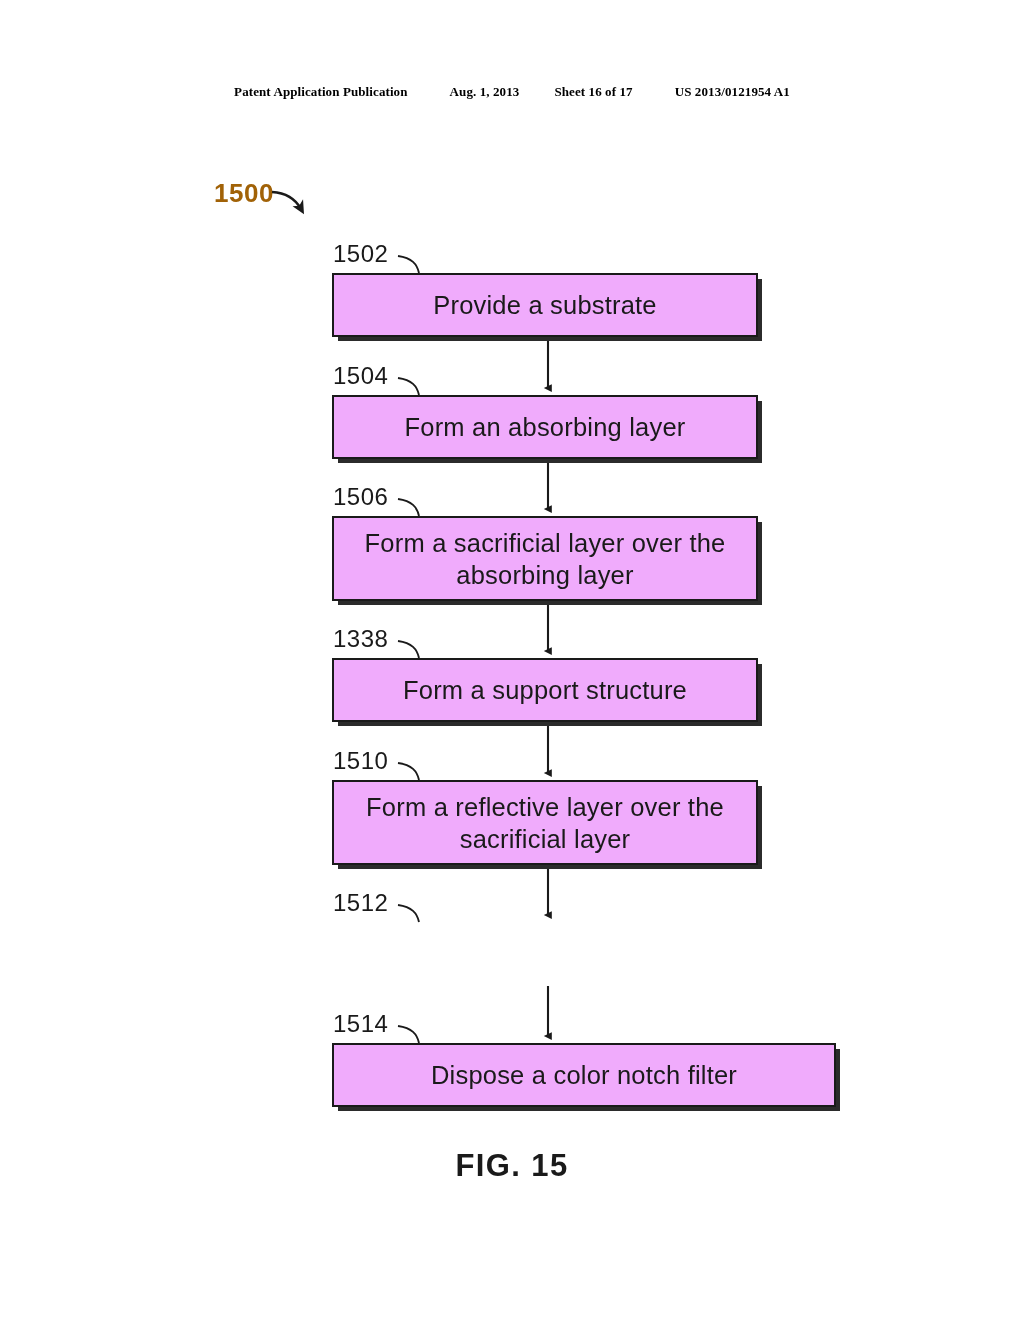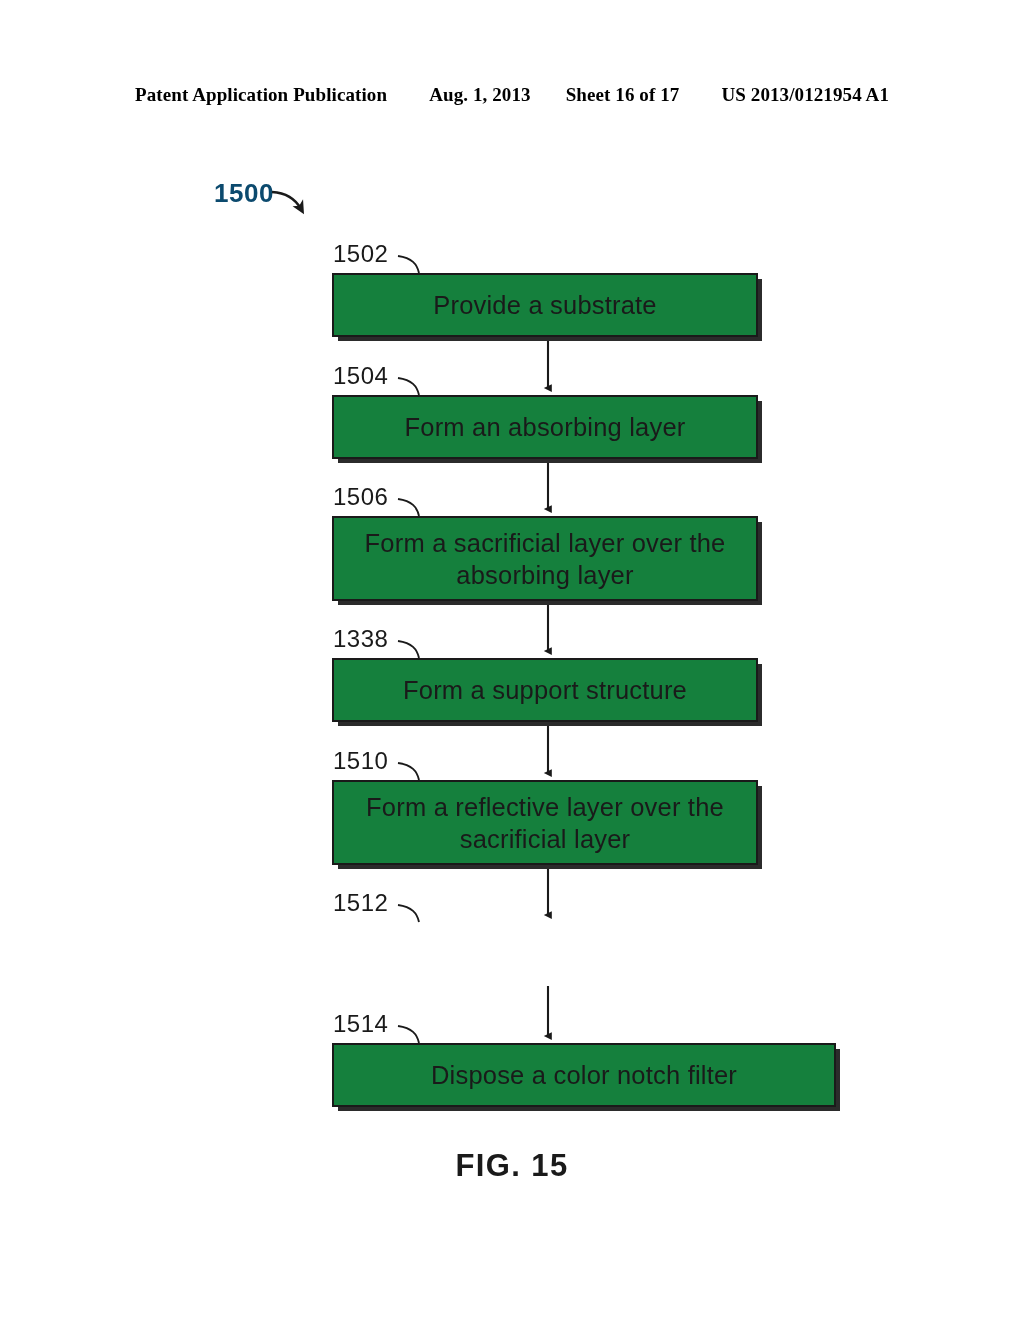--- a/index.html
+++ b/index.html
@@ -21,21 +21,21 @@
   .sheet-header {
     position: absolute;
     left: 0;
     top: 84px;
     width: 1024px;
     display: flex;
     justify-content: center;
     align-items: baseline;
     font-family: "Liberation Serif", serif;
     font-weight: bold;
-    font-size: 19px;
+    font-size: 13px;
     letter-spacing: 0.1px;
     white-space: nowrap;
   }
   .sheet-header .hdr-pub      { margin-right: 42px; }
   .sheet-header .hdr-date     { margin-right: 35px; }
   .sheet-header .hdr-sheet    { margin-right: 42px; }
   .sheet-header .hdr-patno    { }
 
   
   #figure-canvas {
@@ -52,21 +52,21 @@
     width: 1024px;
     height: 1320px;
     overflow: visible;
   }
 
   
   .flow-box {
     position: absolute;
     box-sizing: border-box;
     border: 2.2px solid #1a1a1a;
-    background: #15803d;
+    background: #f0abfc;
     box-shadow: 5px 5px 0 -1px #2b2b2b;
     display: flex;
     align-items: center;
     justify-content: center;
     text-align: center;
   }
   .flow-box .box-label {
     font-family: "Liberation Sans", sans-serif;
     font-size: 25.5px;
     line-height: 32px;
@@ -102,21 +102,21 @@
 
   
   .flow-id {
     position: absolute;
     left: 214px;
     top: 178px;
     font-family: "Liberation Sans", sans-serif;
     font-weight: bold;
     font-size: 26px;
     letter-spacing: 0.5px;
-    color: #0c4a6e;
+    color: #a16207;
   }
 </style>
 </head>
 <body>
 
 <div class="sheet-header">
   <span class="hdr-pub">Patent Application Publication</span>
   <span class="hdr-date">Aug. 1, 2013</span>
   <span class="hdr-sheet">Sheet 16 of 17</span>
   <span class="hdr-patno">US 2013/0121954 A1</span>

